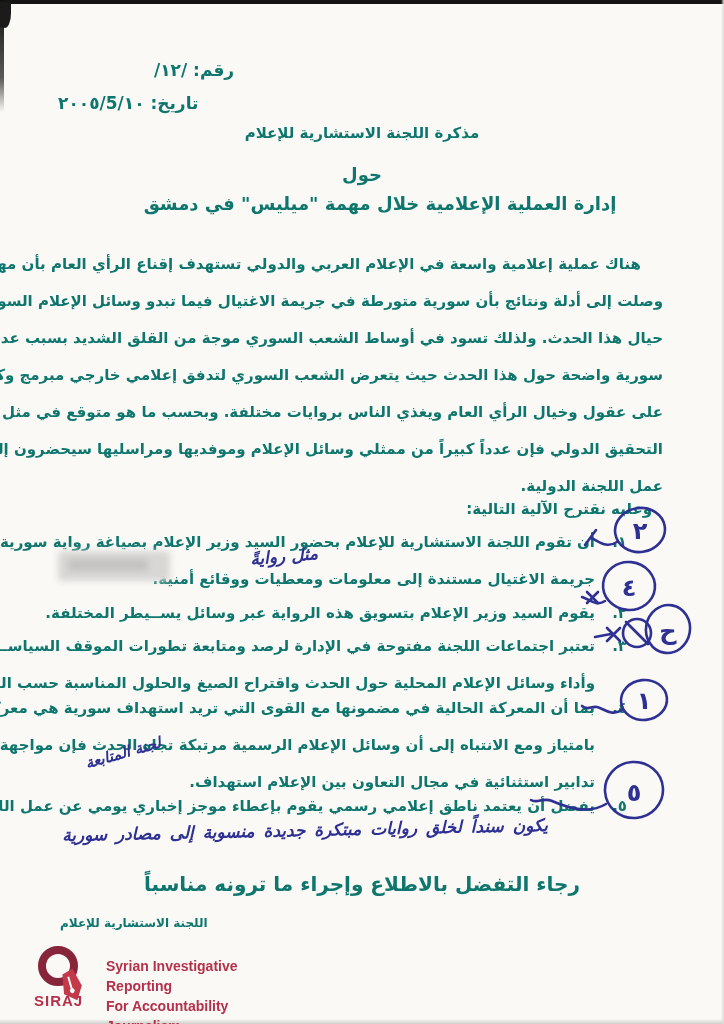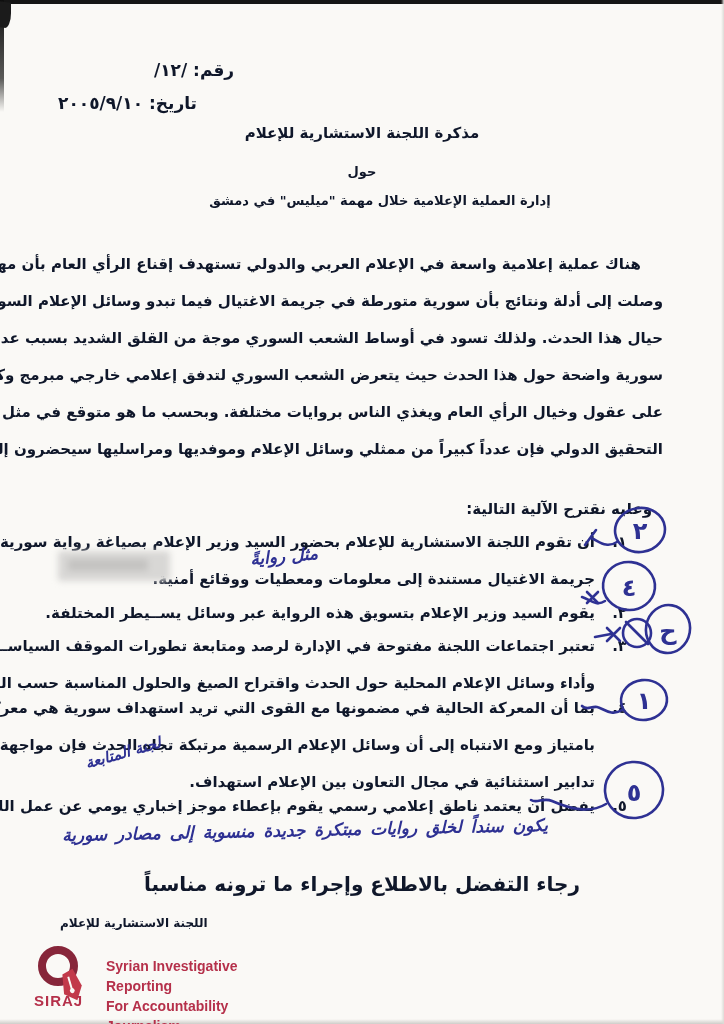--- a/index.html
+++ b/index.html
@@ -8,24 +8,24 @@
         box-shadow:0 0 6px rgba(0,0,0,.35);}
   
   .edge-top{position:absolute;top:0;left:0;width:724px;height:4px;background:#151515;}
   .edge-left{position:absolute;top:0;left:0;width:4px;height:112px;
              background:linear-gradient(#0e0e0e,#5a5a58 70%,rgba(90,90,88,0));}
   .corner-blob{position:absolute;top:2px;left:0;width:11px;height:26px;background:#1b1b1b;
                border-radius:0 0 60% 0;transform:skewY(8deg);}
   .edge-bottom{position:absolute;bottom:0;left:0;width:724px;height:5px;background:linear-gradient(rgba(0,0,0,0),#cfcdc9);}
   .edge-right{position:absolute;top:0;right:0;width:3px;height:1024px;background:linear-gradient(90deg,rgba(0,0,0,0),#dddbd7);}
 
-  .ar{direction:rtl;color:#0f172a;}
+  .ar{direction:rtl;color:#0f766e;}
   .hdr{position:absolute;font-size:17px;font-weight:700;white-space:nowrap;}
   .t1{position:absolute;left:0;right:0;text-align:center;font-size:15px;font-weight:700;}
-  .t2{position:absolute;left:0;right:0;text-align:center;font-size:13px;font-weight:700;}
+  .t2{position:absolute;left:0;right:0;text-align:center;font-size:18px;font-weight:700;}
 
   .para{position:absolute;top:246px;left:61px;width:602px;}
   .pline{font-size:15px;font-weight:700;line-height:37px;height:37px;white-space:nowrap;
          text-align:justify;text-align-last:justify;}
   .pline.first{padding-right:22px;}
   .pline.last{text-align:right;text-align-last:right;}
 
   .intro{position:absolute;top:500px;right:72px;font-size:15px;font-weight:700;}
 
   .item{position:absolute;right:129px;width:533px;}
@@ -60,33 +60,34 @@
 
 <div class="page">
 
   <div class="edge-top"></div>
   <div class="edge-left"></div>
   <div class="corner-blob"></div>
   <div class="edge-bottom"></div>
   <div class="edge-right"></div>
 
   <div class="ar hdr" style="top:60px;left:154px;">رقم: /١٢/</div>
-  <div class="ar hdr" style="top:93px;left:58px;">تاريخ: ٢٠٠٥/٩/١٠</div>
+  <div class="ar hdr" style="top:93px;left:58px;">تاريخ: ٢٠٠٥/5/١٠</div>
 
   <div class="ar t1" style="top:124px;">مذكرة اللجنة الاستشارية للإعلام</div>
   <div class="ar t2" style="top:164px;">حول</div>
   <div class="ar t2" style="top:193px;padding-left:36px;">إدارة العملية الإعلامية خلال مهمة "ميليس" في دمشق</div>
 
   <div class="para">
     <div class="ar pline first">هناك عملية إعلامية واسعة في الإعلام العربي والدولي تستهدف إقناع الرأي العام بأن مهمة "ميلــيس" قــد</div>
     <div class="ar pline">وصلت إلى أدلة ونتائج بأن سورية متورطة في جريمة الاغتيال فيما تبدو وسائل الإعلام السورية في حالة غيبوبــة</div>
     <div class="ar pline">حيال هذا الحدث. ولذلك تسود في أوساط الشعب السوري موجة من القلق الشديد بسبب عدم وجود روايــة</div>
     <div class="ar pline">سورية واضحة حول هذا الحدث حيث يتعرض الشعب السوري لتدفق إعلامي خارجي مبرمج وكثيف يســيطر</div>
     <div class="ar pline">على عقول وخيال الرأي العام ويغذي الناس بروايات مختلفة. وبحسب ما هو متوقع في مثل هذه الحــالات مــن</div>
     <div class="ar pline">التحقيق الدولي فإن عدداً كبيراً من ممثلي وسائل الإعلام وموفديها ومراسليها سيحضرون إلى دمشق ويواكبــون</div>
+    <div class="ar pline last">عمل اللجنة الدولية.</div>
   </div>
 
   <div class="ar intro">وعليه نقترح الآلية التالية:</div>
 
   <div class="item" style="top:524px;">
     <span class="ar num">١.</span>
     <div class="ar iline">أن تقوم اللجنة الاستشارية للإعلام بحضور السيد وزير الإعلام بصياغة رواية سورية واضحة حول</div>
     <div class="ar iline r">جريمة الاغتيال مستندة إلى معلومات ومعطيات ووقائع أمنية.</div>
   </div>
 

